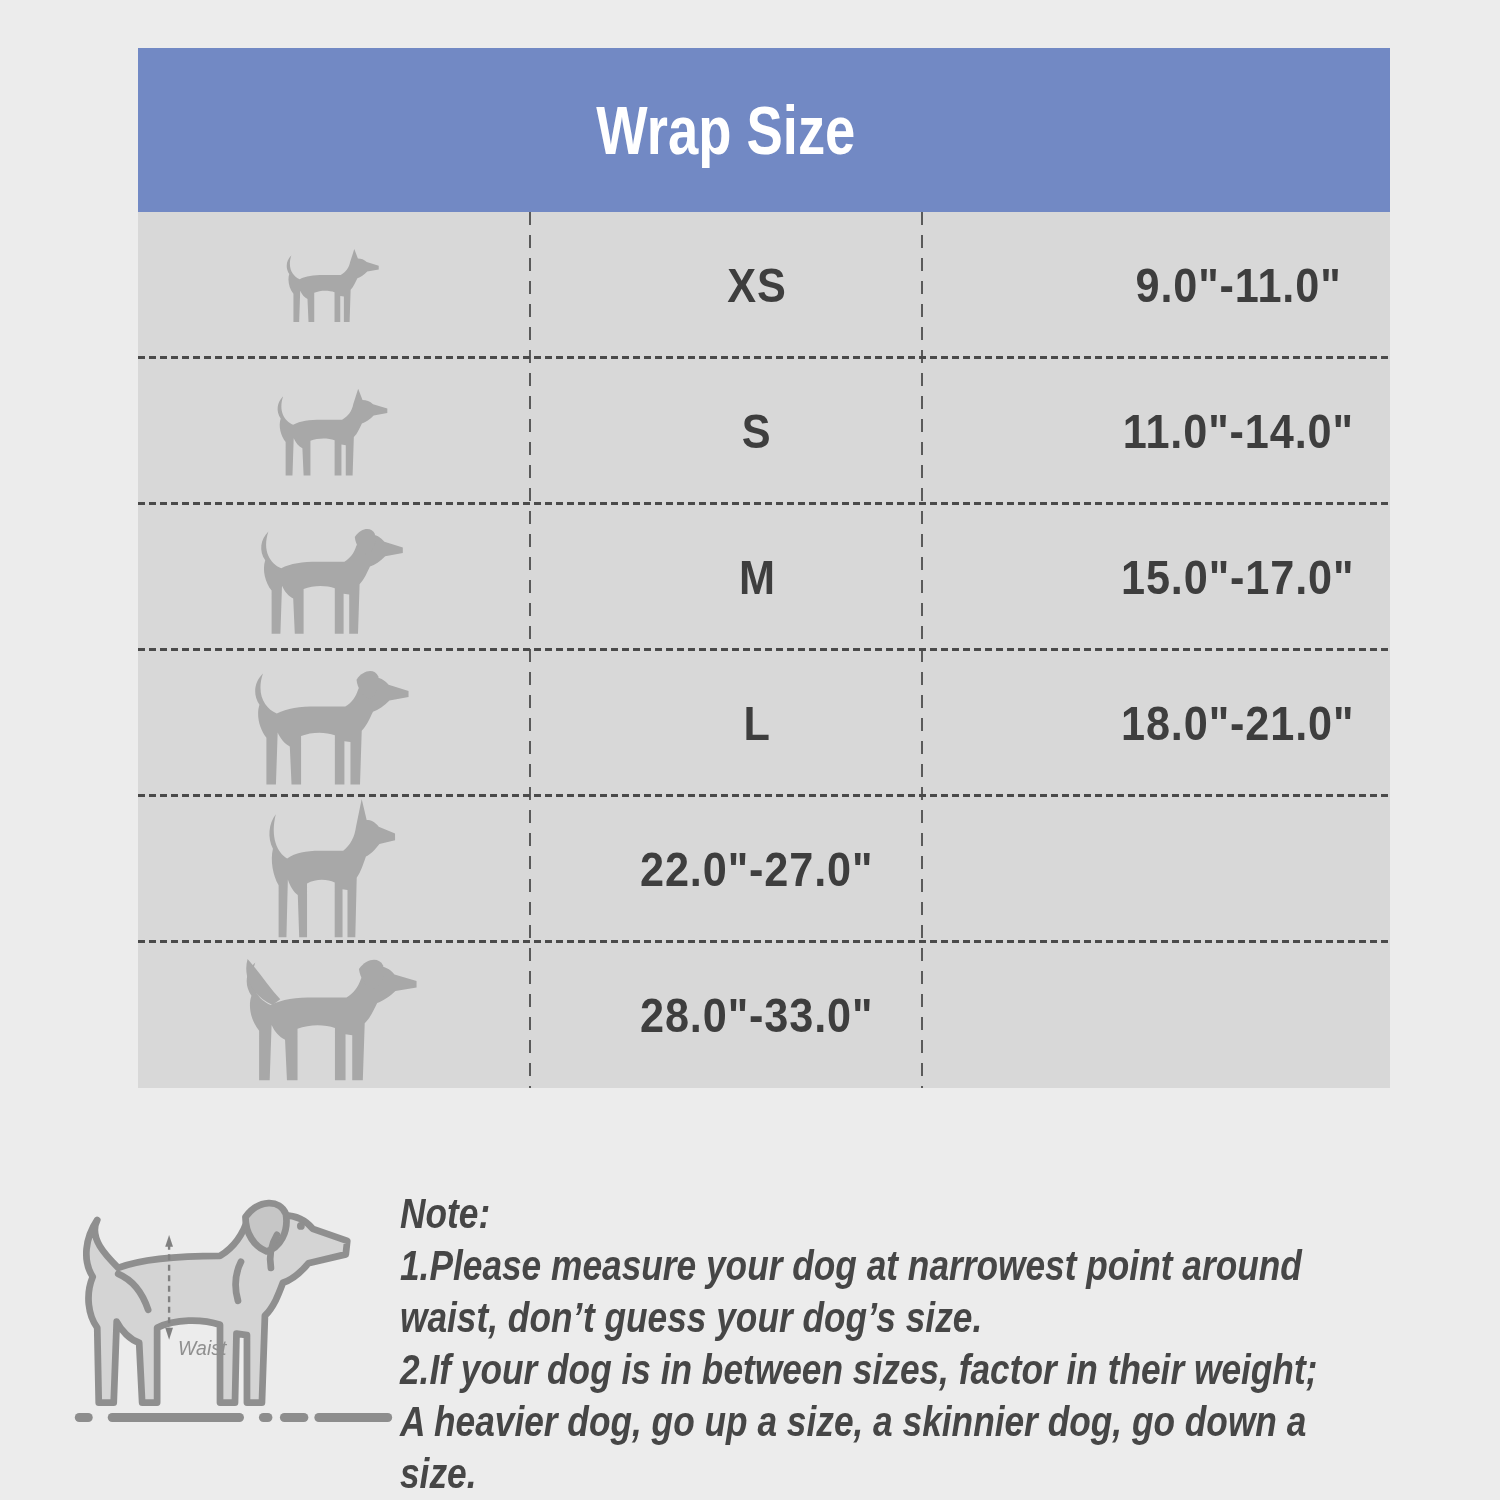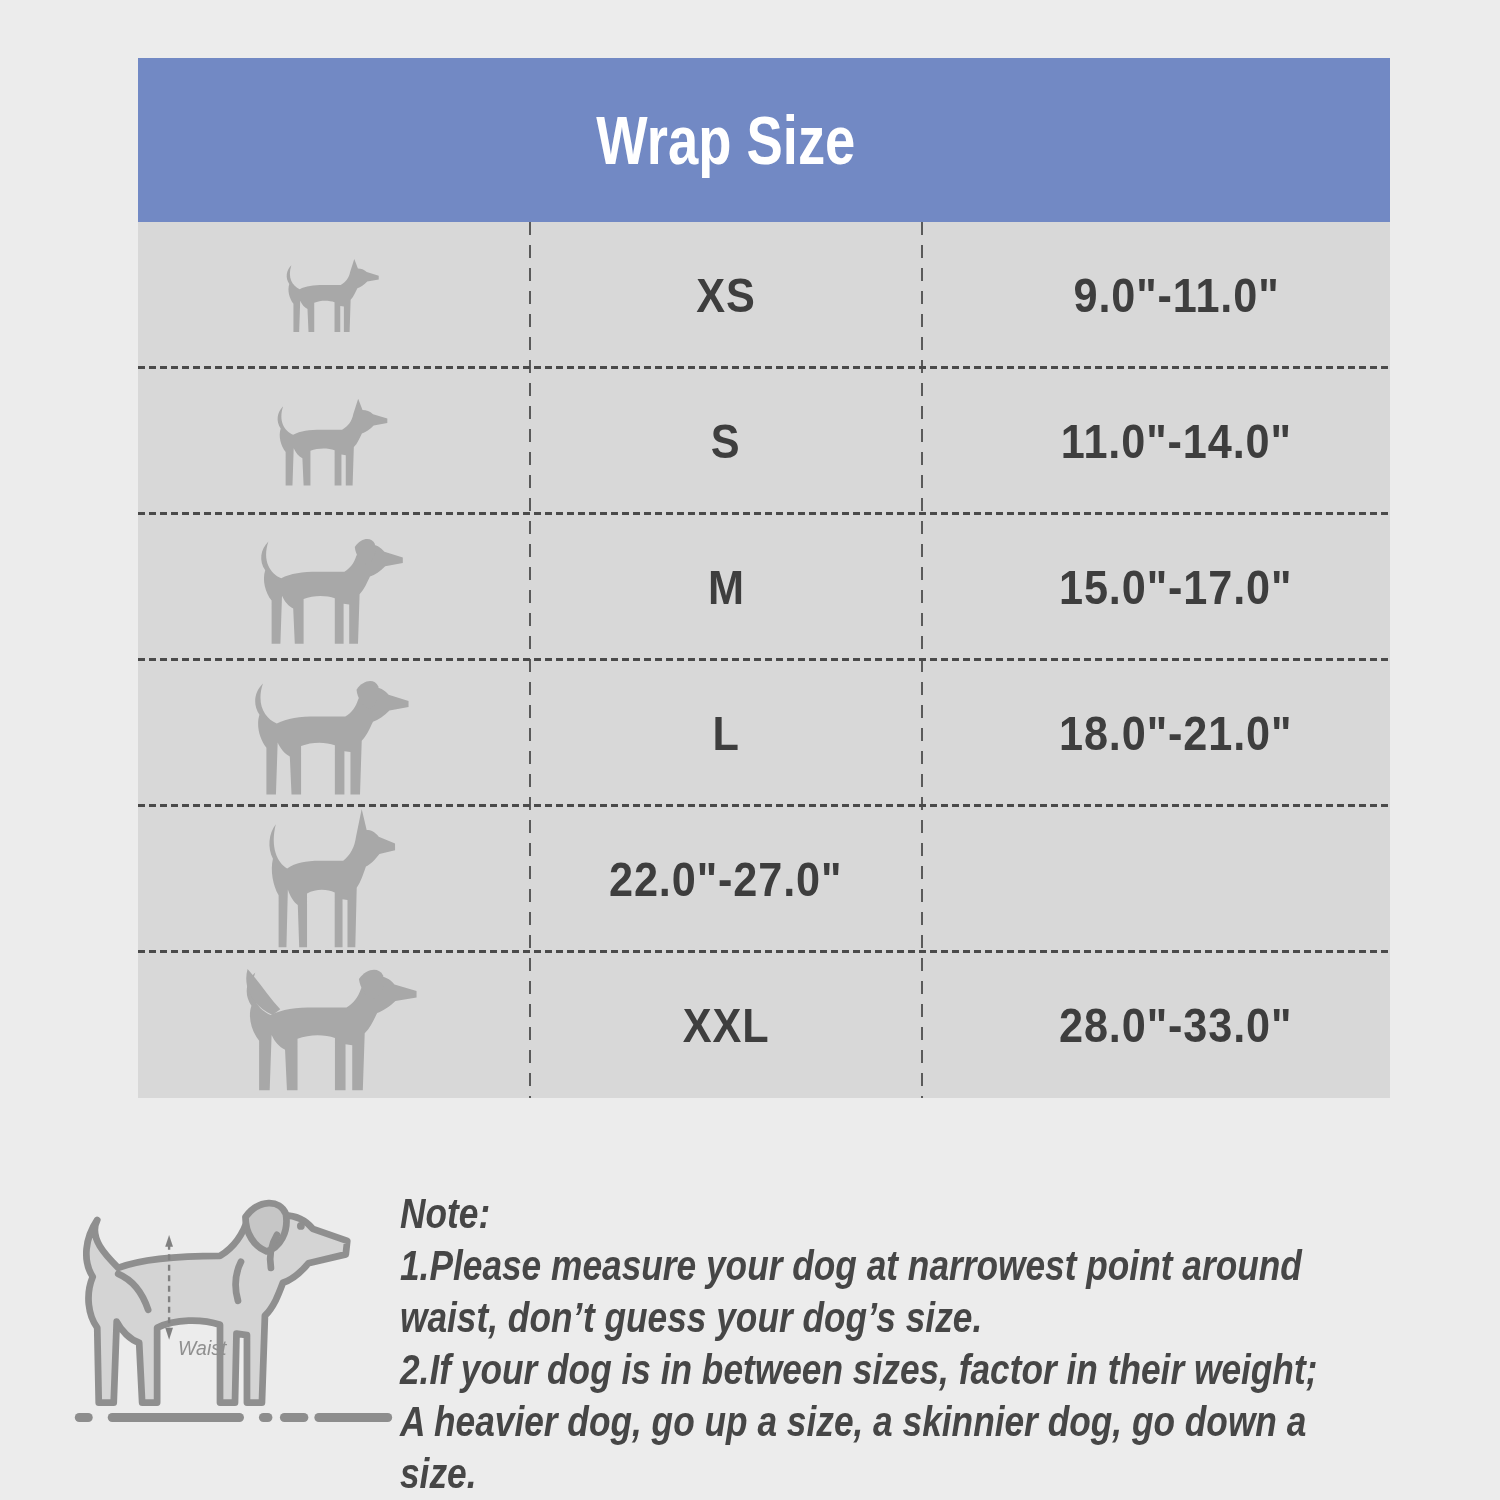--- a/index.html
+++ b/index.html
@@ -10,21 +10,21 @@
     height: 1500px;
     background: #ececec;
     font-family: "Liberation Sans", sans-serif;
     overflow: hidden;
   }
 
   
   .size-table {
     position: absolute;
     left: 98px;
-    top: 58px;
+    top: 48px;
     width: 1292px;
     padding-left: 40px;
   }
   .thead {
     display: grid;
     grid-template-columns: 392px 392px 508px;
     height: 164px;
     background: #7289c4;
     align-items: center;
   }
@@ -37,20 +37,21 @@
     transform: scaleX(0.80);
   }
   .tbody {
     position: relative;
     background: #d8d8d8;
   }
   .trow {
     display: grid;
     grid-template-columns: 392px 392px 508px;
     height: 146px;
+    gap: 31px;
   }
   .cell {
     display: flex;
     align-items: center;
     justify-content: center;
   }
   .size-text {
     display: inline-block;
     font-size: 48px;
     font-weight: 700;
@@ -187,23 +188,20 @@
       </div>
 
       <div class="trow">
         <div class="cell">
           <svg width="192" height="138" viewBox="0 0 200 150" preserveAspectRatio="none" aria-hidden="true">
             <path class="dogfill" d="M18 18 C8 28 6 42 14 54 C10 66 14 82 22 92 L22 146 L33 146 L35 86 C38 93 43 99 49 102 L51 146 L62 146 L62 90 C74 85 90 85 101 89 L101 146 L112 146 L112 96 L119 97 L119 146 L130 146 L132 84 C138 78 141 70 145 62 C151 60 158 55 164 49 L186 45 L186 38 L163 31 C157 23 147 20 140 23 C134 26 130 31 128 36 C125 45 121 51 113 56 L80 56 C60 56 46 58 34 64 C20 58 10 42 18 18 Z"></path>
             <path class="dogfill" d="M126 25 C134 13 147 12 151 21 C154 32 149 44 140 47 C133 43 127 35 126 25 Z"></path>
             <path class="dogfill" d="M36 64 C18 56 4 36 10 14 C22 28 32 44 44 58 Z"></path>
           </svg>
         </div>
-        <div class="cell">
-            <span class="size-text">XXL</span>
-          </div>
         <div class="cell">
             <span class="size-text">28.0"-33.0"</span>
           </div>
       </div>
 
       <div class="vline v1"></div>
       <div class="vline v2"></div>
       <div class="hline" style="top:144px;"></div>
       <div class="hline" style="top:290px;"></div>
       <div class="hline" style="top:436px;"></div>

